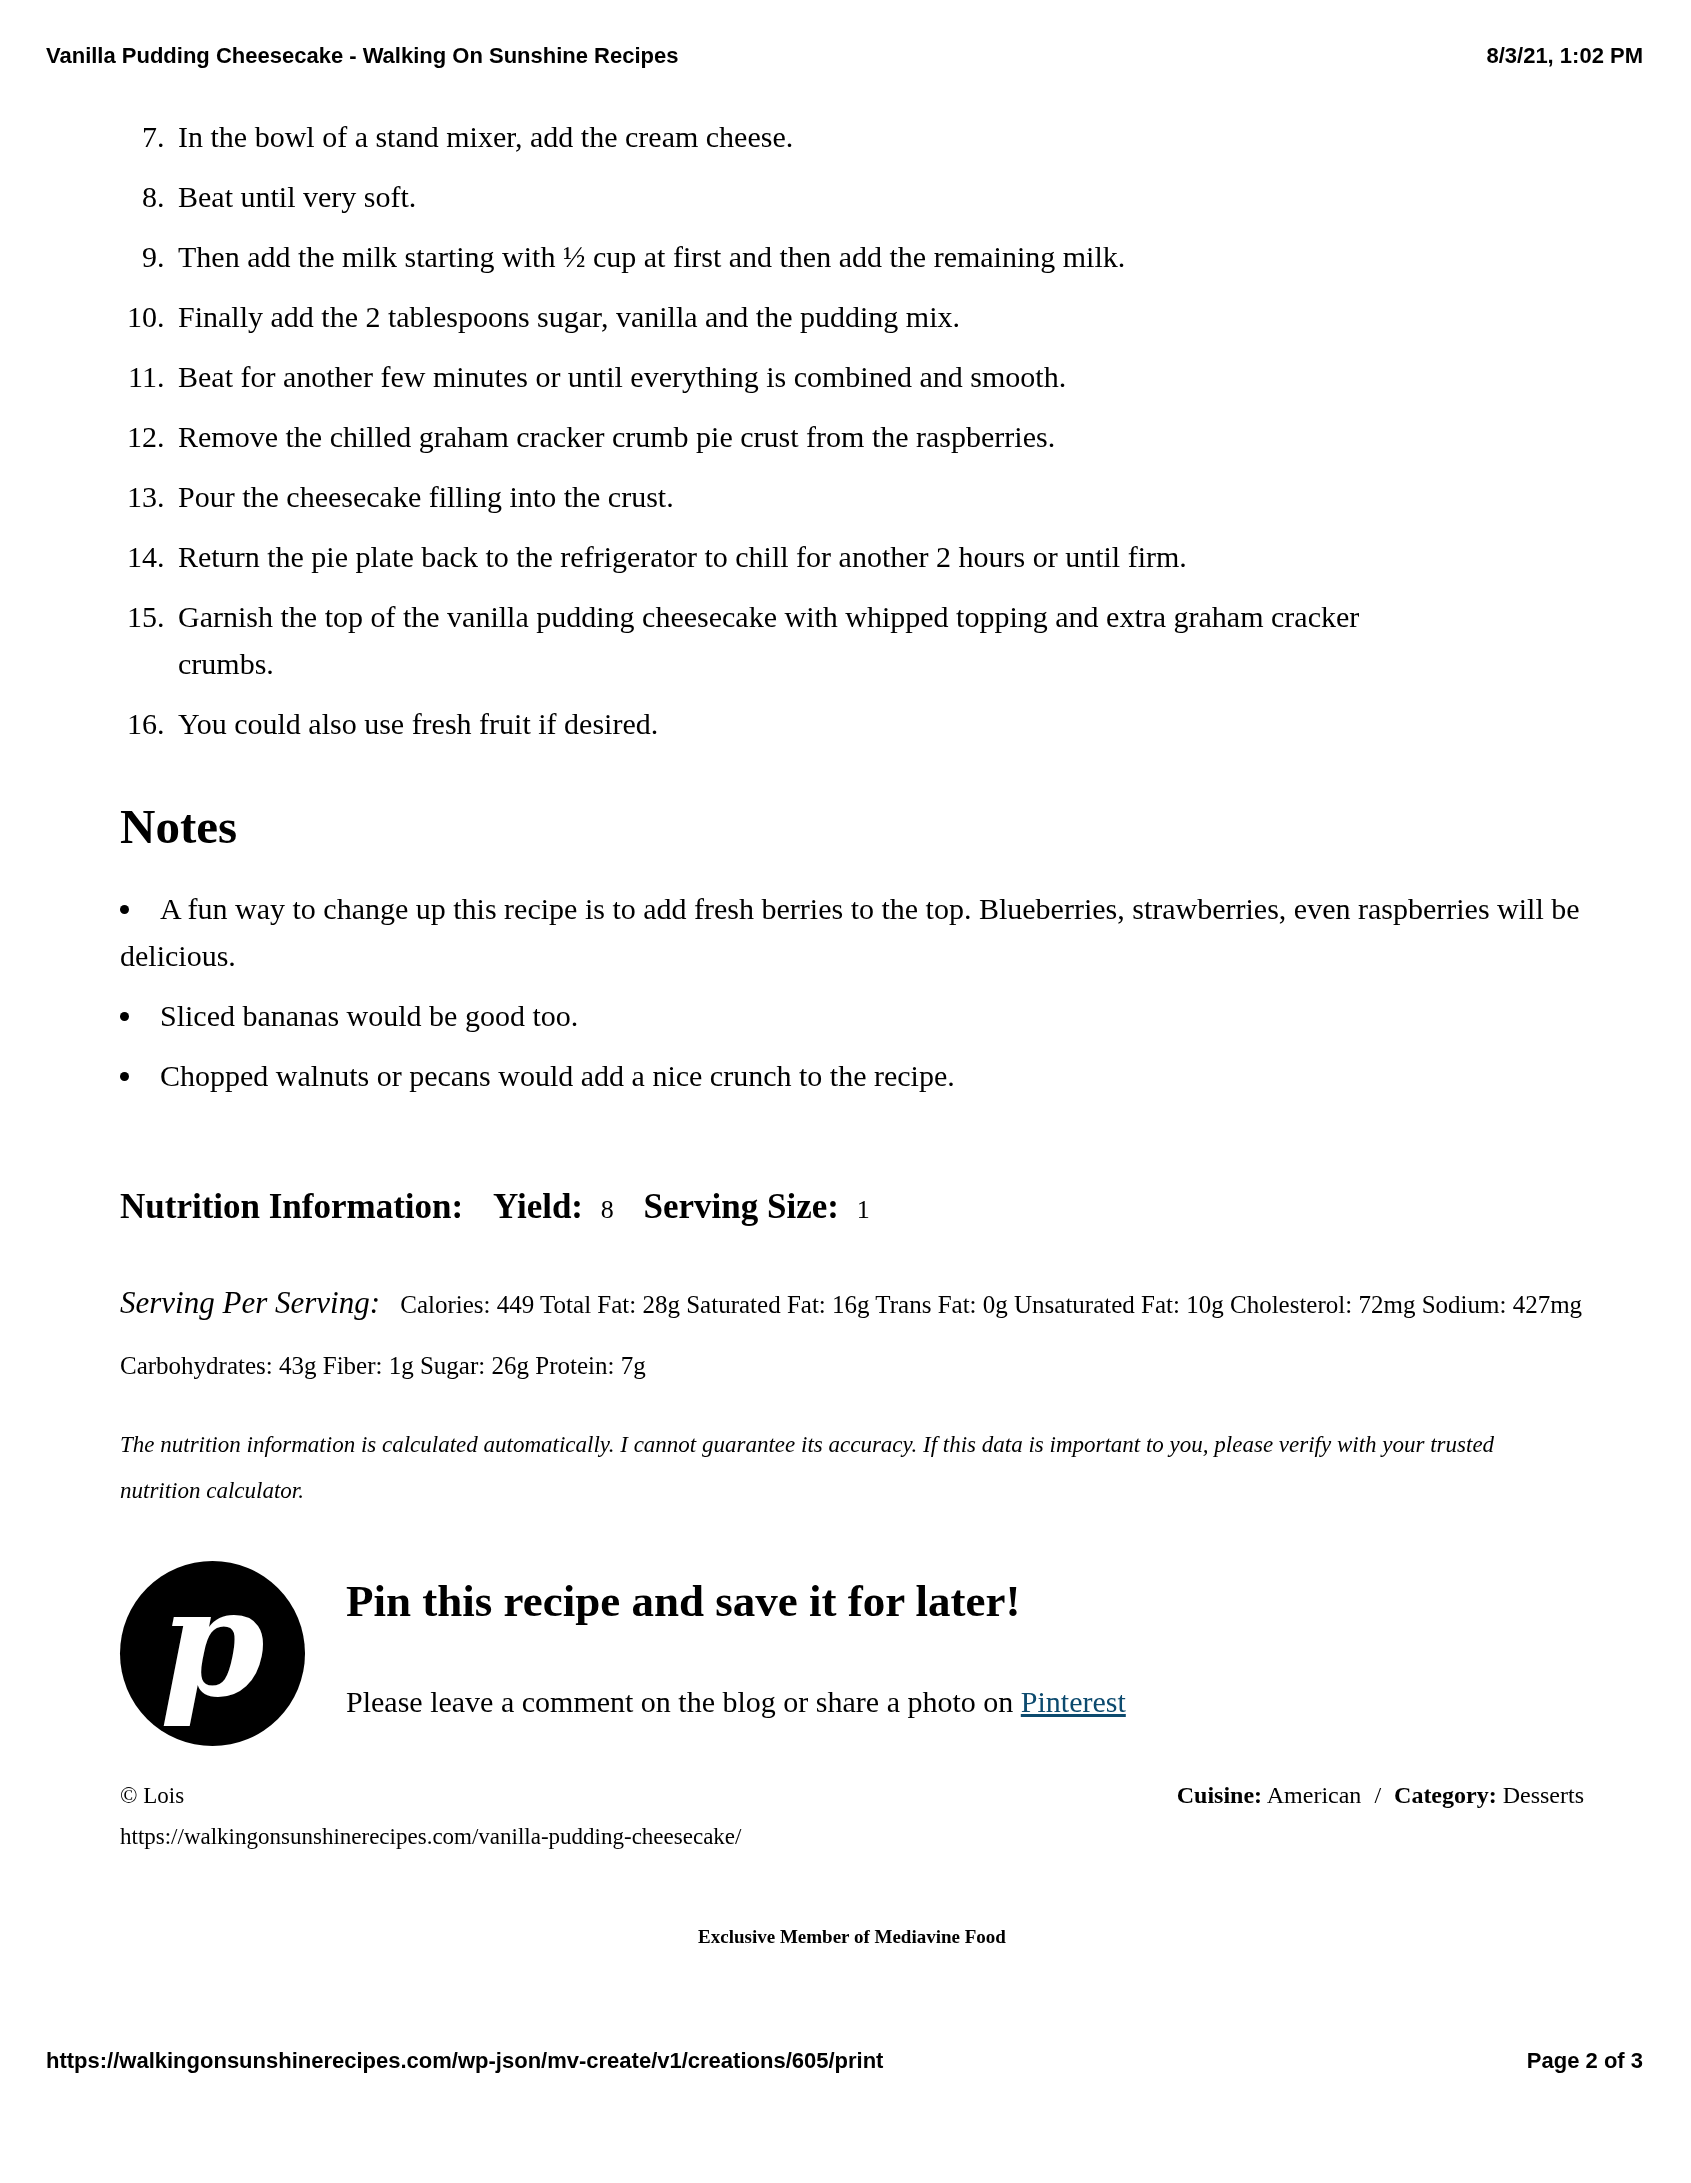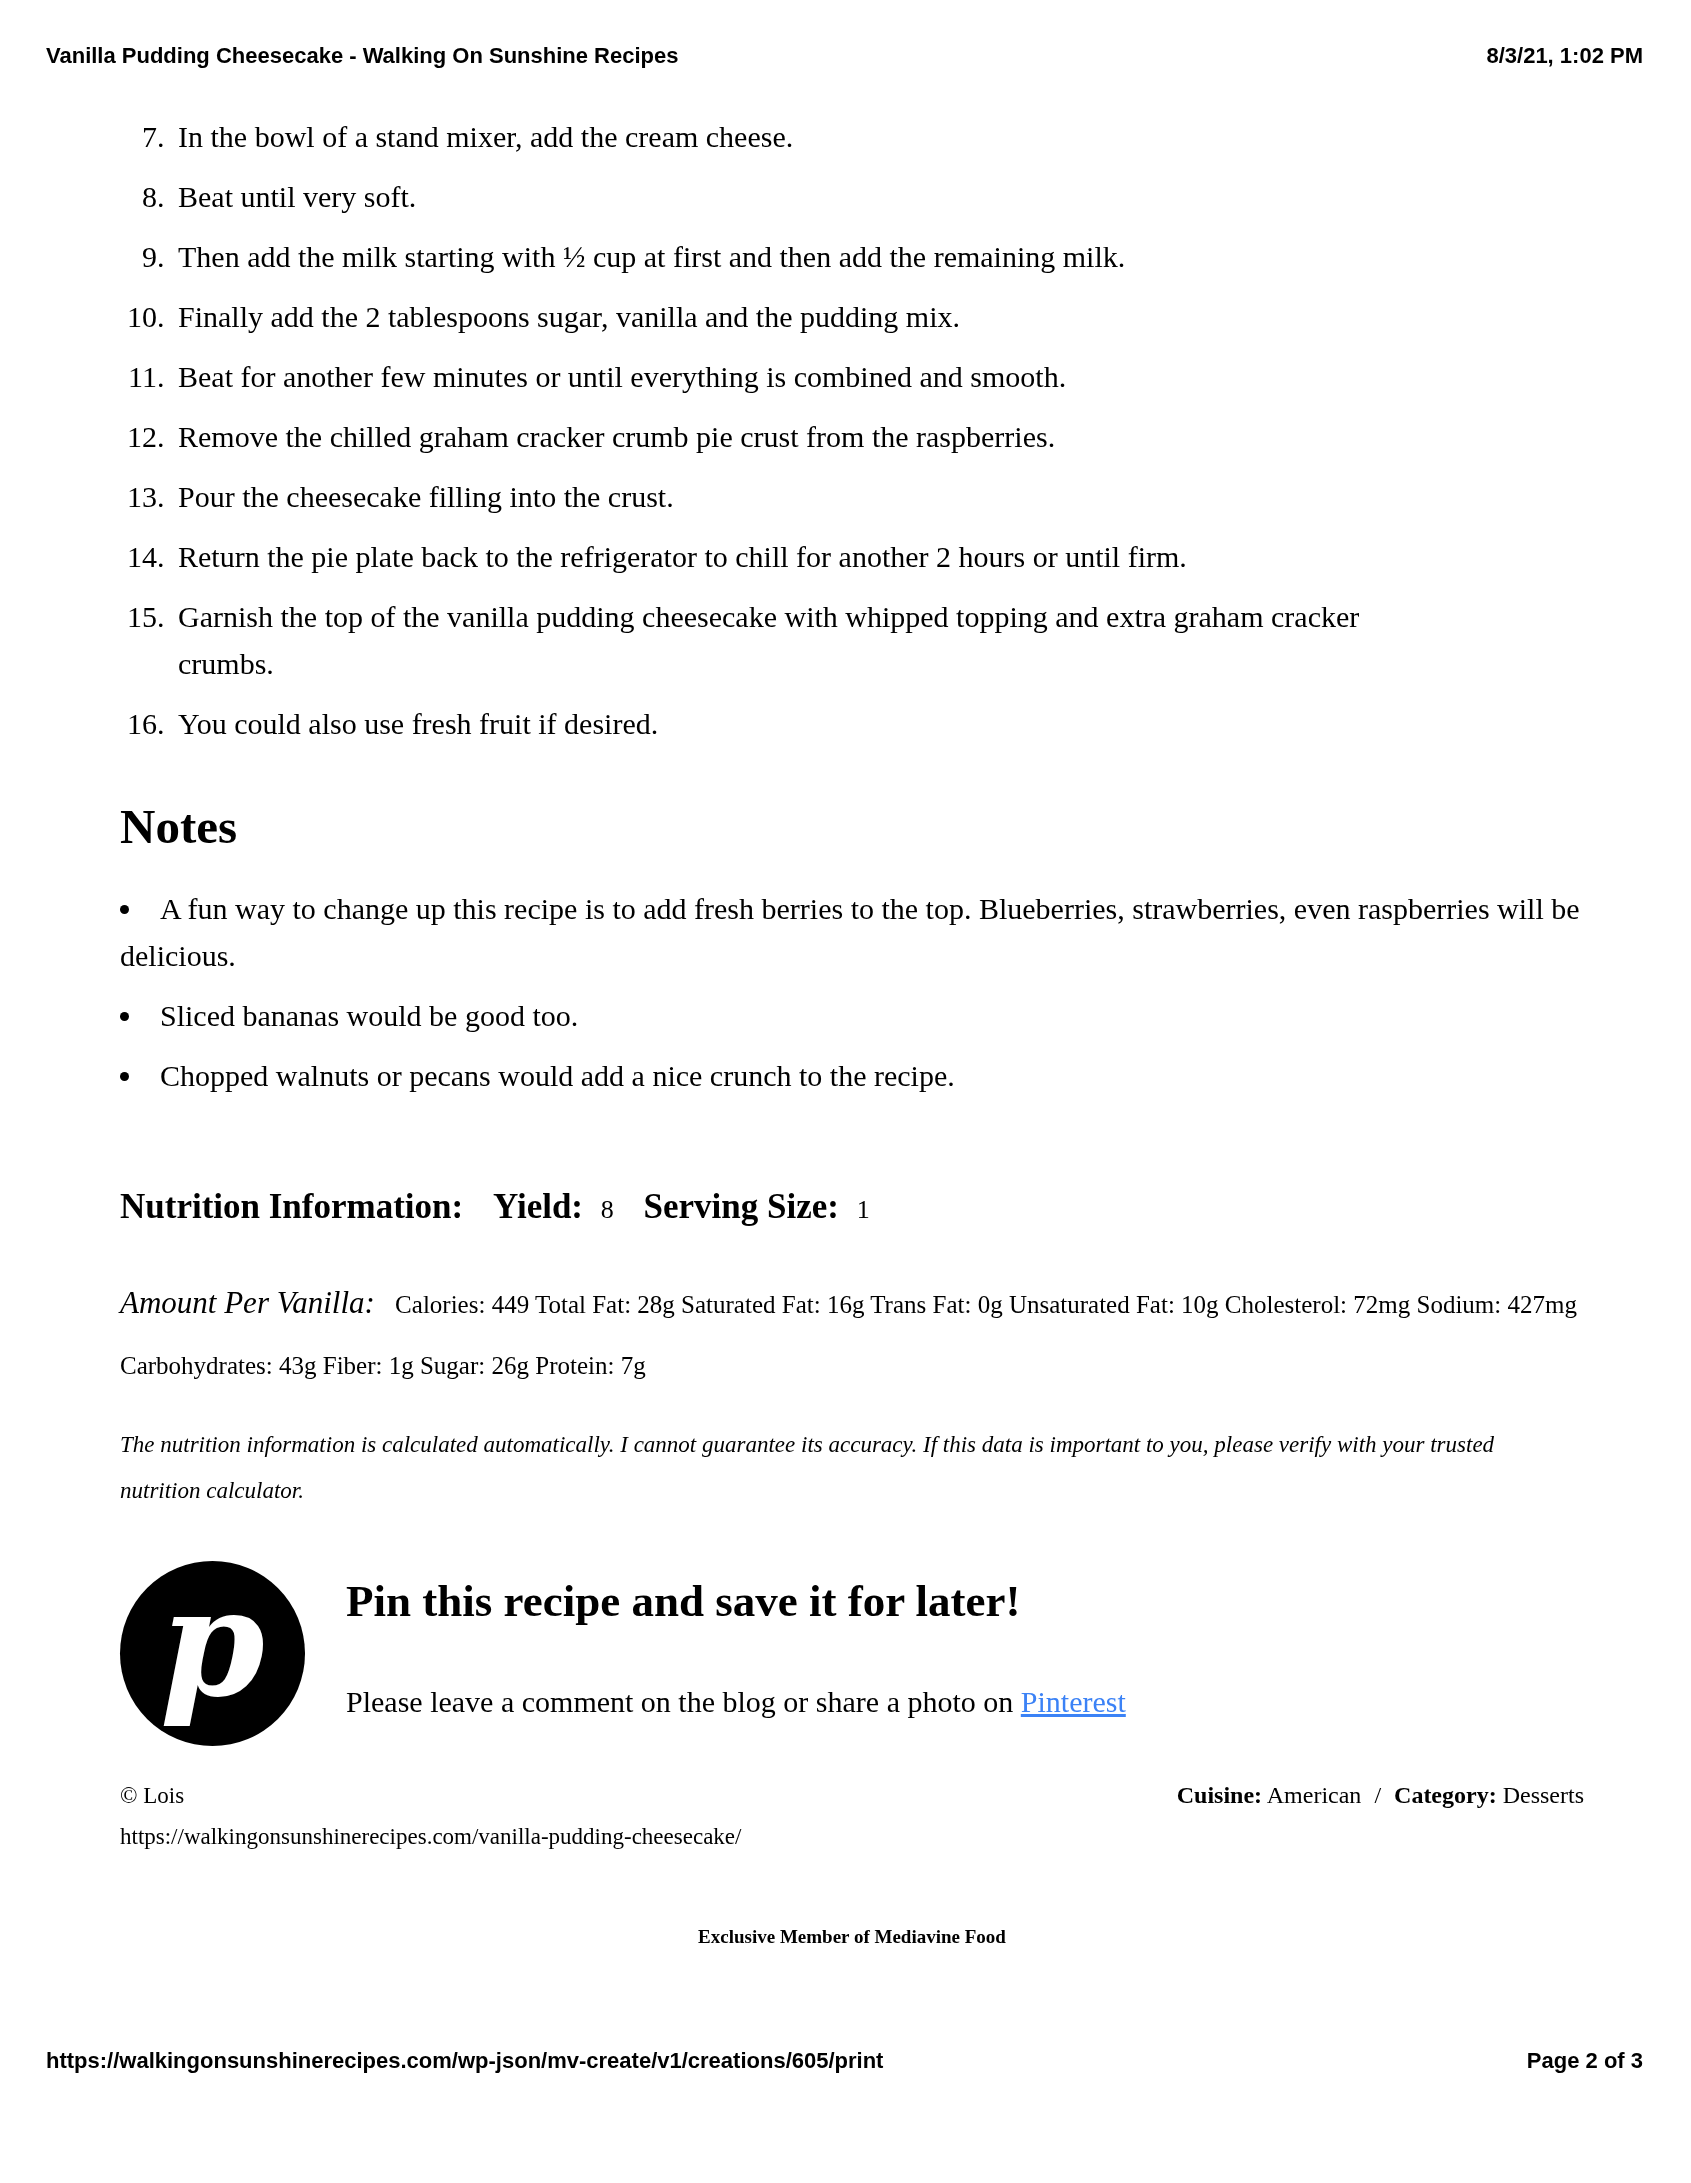--- a/index.html
+++ b/index.html
@@ -59,21 +59,21 @@
   .pin-logo::after {
     content: "p";
     position: absolute; left: 50%; top: 44%;
     transform: translate(-50%, -50%);
     color: #fff; font-family: "DejaVu Serif", serif;
     font-style: italic; font-weight: bold; font-size: 150px; line-height: 1;
   }
   .pin-text { padding-top: 5px; }
   h2.pin-title { margin: 11px 0 0 0; font-size: 45px; font-weight: bold; line-height: 1.1; }
   p.pin-sub { margin: 59px 0 0 0; font-size: 30px; }
-  p.pin-sub a { color: #3b82f6; text-decoration: underline; }
+  p.pin-sub a { color: #0c4a6e; text-decoration: underline; }
 
   .meta-row {
     margin-top: 36px; display: flex; justify-content: space-between; align-items: baseline;
     font-size: 23px;
   }
   .cuisine { font-size: 24px; }
   .bold { font-weight: bold; }
   .sep { margin: 0 7px; }
   .source-url { margin-top: 15px; font-size: 23px; }
   .membership { margin-top: 76px; text-align: center; font-weight: bold; font-size: 19px; }
@@ -111,21 +111,21 @@
 
   <div class="nutri-head">
     <span>Nutrition Information:</span>
     <span class="lbl2">Yield:</span>
     <span class="small-val">8</span>
     <span class="lbl2">Serving Size:</span>
     <span class="small-val">1</span>
   </div>
 
   <p class="amount">
-    <span class="amount-label">Amount Per Vanilla:</span>
+    <span class="amount-label">Serving Per Serving:</span>
     <span class="pair"><span>Calories:</span> <span>449</span></span>
     <span class="pair"><span>Total Fat:</span> <span>28g</span></span>
     <span class="pair"><span>Saturated Fat:</span> <span>16g</span></span>
     <span class="pair"><span>Trans Fat:</span> <span>0g</span></span>
     <span class="pair"><span>Unsaturated Fat:</span> <span>10g</span></span>
     <span class="pair"><span>Cholesterol:</span> <span>72mg</span></span>
     <span class="pair"><span>Sodium:</span> <span>427mg</span></span>
     <span class="pair"><span>Carbohydrates:</span> <span>43g</span></span>
     <span class="pair"><span>Fiber:</span> <span>1g</span></span>
     <span class="pair"><span>Sugar:</span> <span>26g</span></span>

